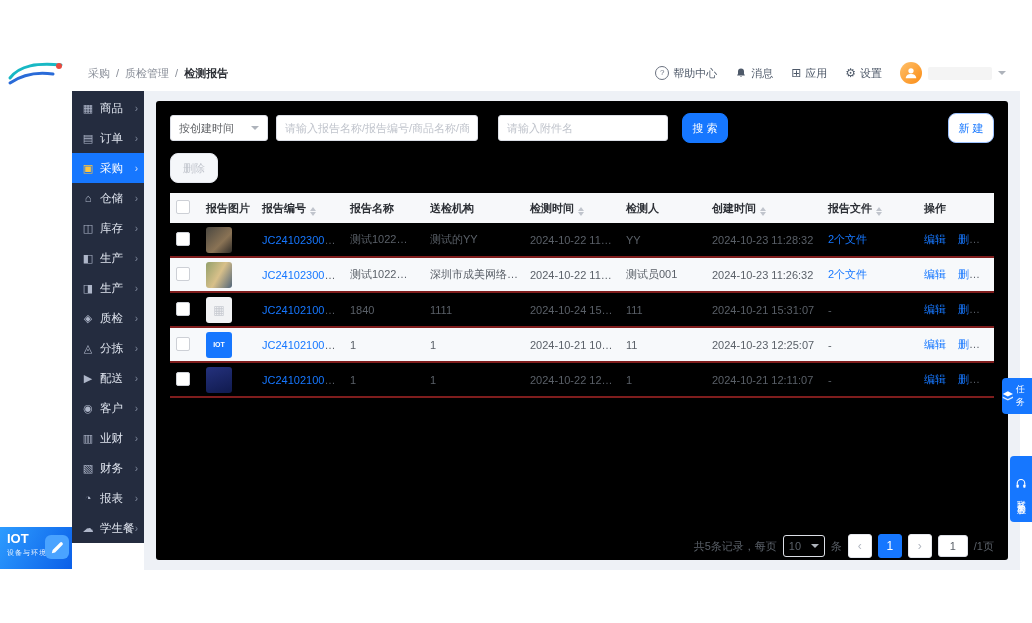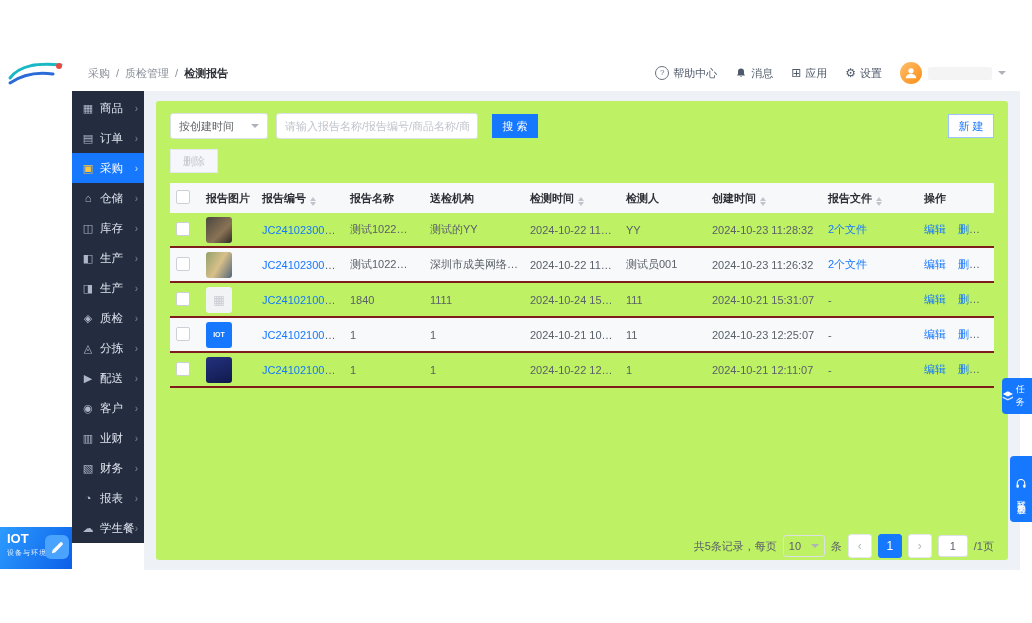--- a/index.html
+++ b/index.html
@@ -39,33 +39,33 @@
   .iot{position:absolute;left:0;top:527px;width:72px;height:42px;color:#fff;box-sizing:border-box;
     background:linear-gradient(120deg,#2d9cff,#0b5fe8);padding:5px 4px 4px 7px;overflow:hidden;cursor:pointer;}
   .iot-title{font-size:13px;font-weight:bold;line-height:14px;}
   .iot-sub{font-size:7px;opacity:.92;margin-top:2px;letter-spacing:1px;}
   .iot-rocket{position:absolute;right:3px;top:8px;width:24px;height:24px;background:#4aa3ff;border-radius:6px;
     display:flex;align-items:center;justify-content:center;}
 
   
   .main{position:absolute;left:144px;top:91px;width:876px;height:479px;background:#eef1f6;
     box-sizing:border-box;padding:10px 12px;}
-  .card{position:relative;background:#bef264;border-radius:3px;height:100%;box-sizing:border-box;padding:12px 14px;}
+  .card{position:relative;background:#000000;border-radius:3px;height:100%;box-sizing:border-box;padding:12px 14px;}
 
   .filter-row{display:flex;align-items:center;gap:8px;}
   .ctrl{height:26px;box-sizing:border-box;border:1px solid #dcdfe6;border-radius:3px;background:#fff;
     display:flex;align-items:center;font-size:11px;color:#606266;padding:0 8px;cursor:pointer;}
   .select-type{width:98px;justify-content:space-between;}
   .date-range{width:216px;justify-content:space-between;white-space:nowrap;}
   .ctrl-input{height:26px;box-sizing:border-box;border:1px solid #dcdfe6;border-radius:3px;font-size:11px;
     padding:0 8px;color:#333;font-family:inherit;outline:none;}
   .ctrl-input::placeholder{color:#c0c4cc;}
   .kw{width:202px;}
   .attach{width:170px;margin-left:12px;}
-  .btn{height:24px;border-radius:0;font-size:11px;display:flex;align-items:center;justify-content:center;
+  .btn{height:30px;border-radius:8px;font-size:11px;display:flex;align-items:center;justify-content:center;
     cursor:pointer;box-sizing:border-box;white-space:nowrap;}
   .btn-search{width:46px;background:#1677ff;color:#fff;border:1px solid #1677ff;margin-left:6px;}
   .btn-new{width:46px;margin-left:auto;background:#fff;color:#1677ff;border:1px solid #9cc2ff;}
   .btn-delete{width:48px;margin-top:10px;background:#f5f7fa;color:#c0c4cc;border:1px solid #e4e7ed;cursor:not-allowed;}
 
   table{margin-top:10px;border-collapse:collapse;table-layout:fixed;width:100%;}
   th{height:30px;background:#f7f8fa;font-size:11px;color:#2d3036;font-weight:bold;text-align:left;
     padding:0 6px;white-space:nowrap;}
   td{height:33px;font-size:11px;color:#5a6068;padding:0 6px;white-space:nowrap;overflow:hidden;
     text-overflow:ellipsis;border-bottom:2px solid #7f1d1d;}
@@ -248,20 +248,21 @@
 
   <div class="main">
     <div class="card">
 
       <div class="filter-row">
         <div class="ctrl select-type">
           <span>按创建时间</span>
           <span class="tri-down"></span>
         </div>
         <input class="ctrl-input kw" placeholder="请输入报告名称/报告编号/商品名称/商品编码" style="">
+        <input class="ctrl-input attach" placeholder="请输入附件名" style="">
         <div class="btn btn-search">搜 索</div>
         <div class="btn btn-new">新 建</div>
       </div>
 
       <div class="btn btn-delete">删除</div>
 
       <table>
         <colgroup>
           <col style="width:30px">
             <col style="width:56px">

